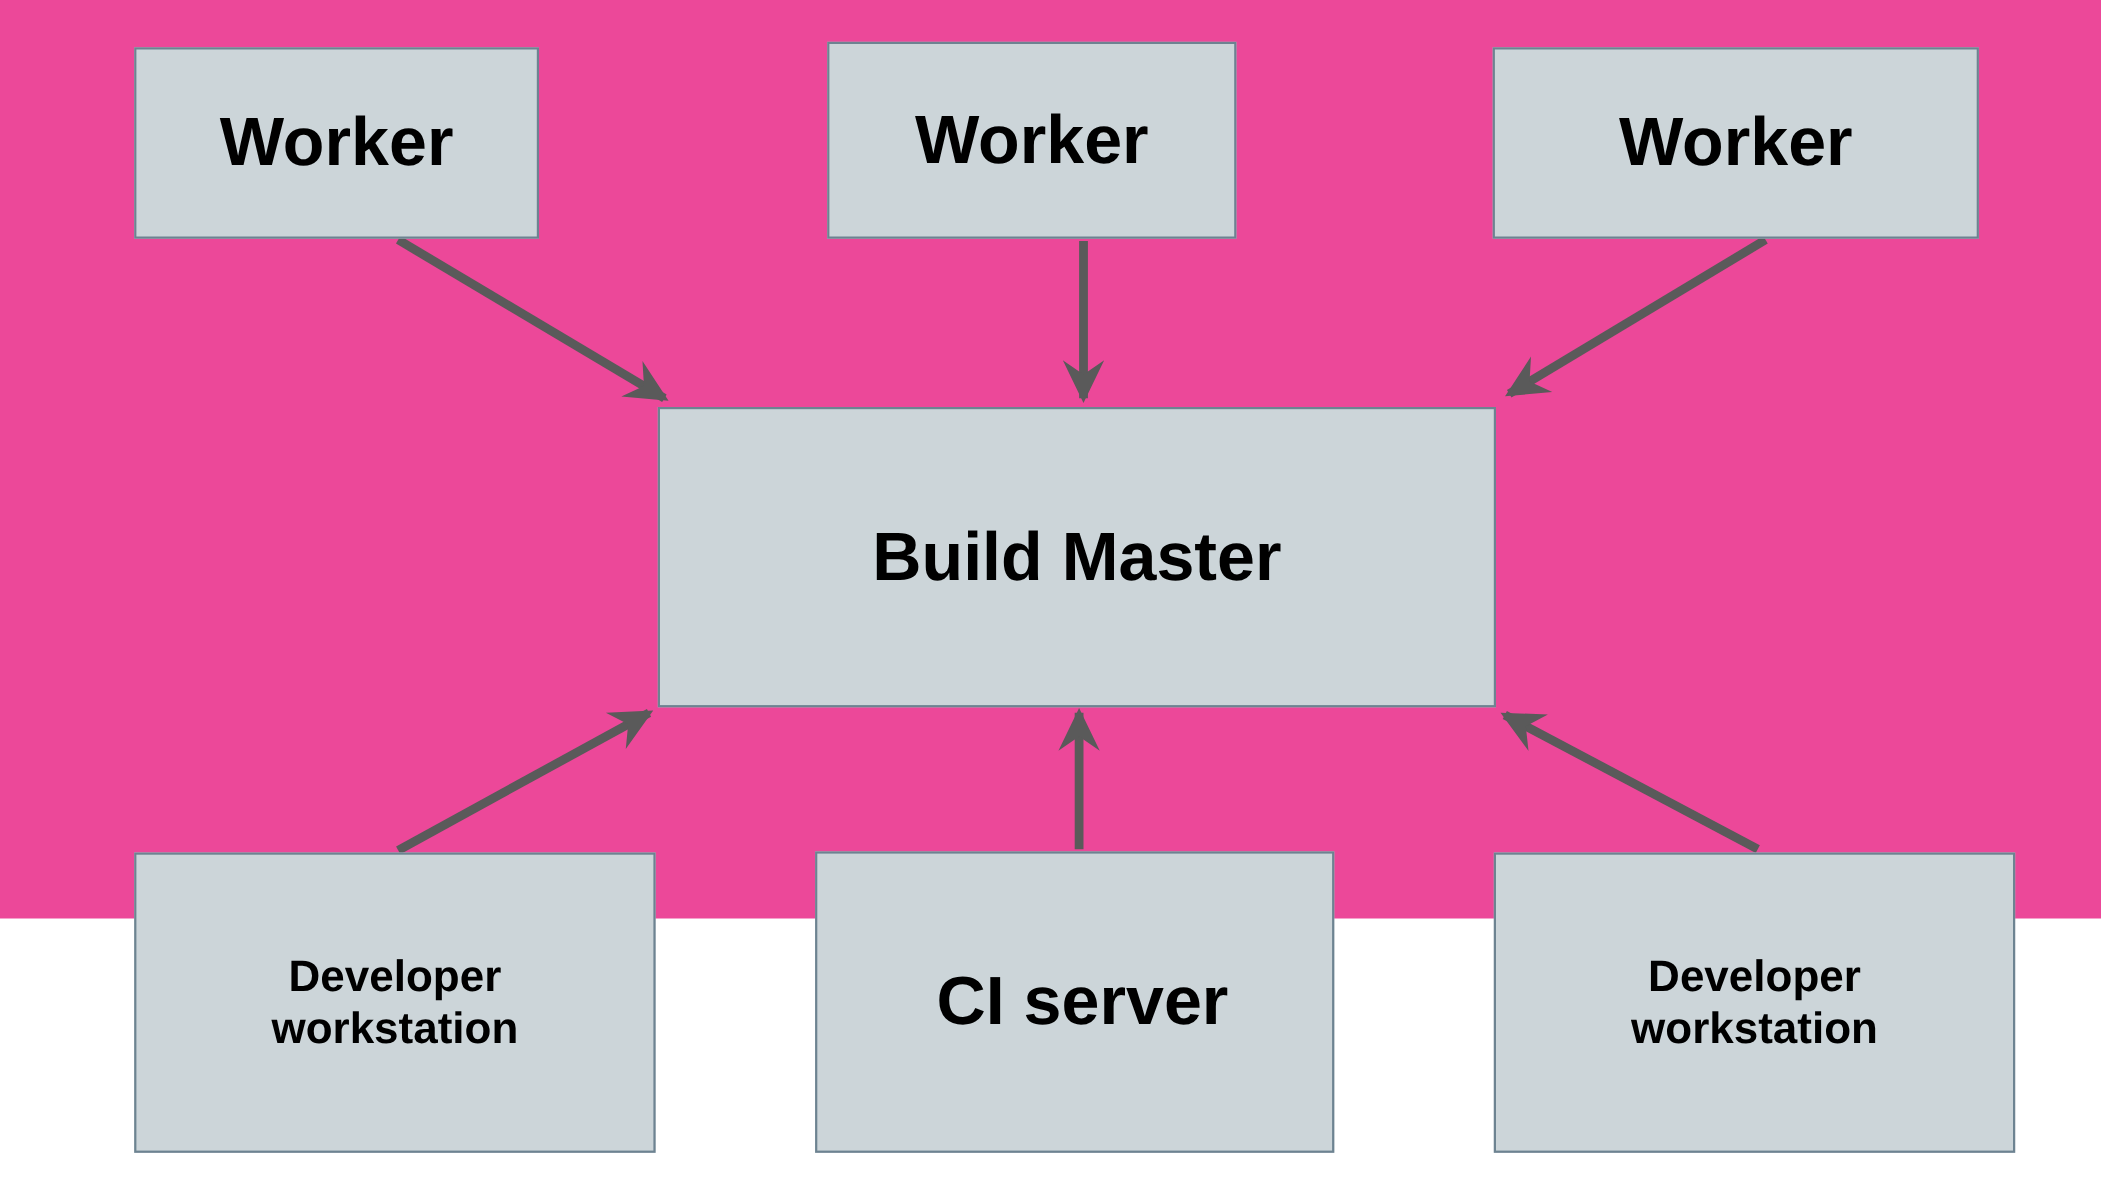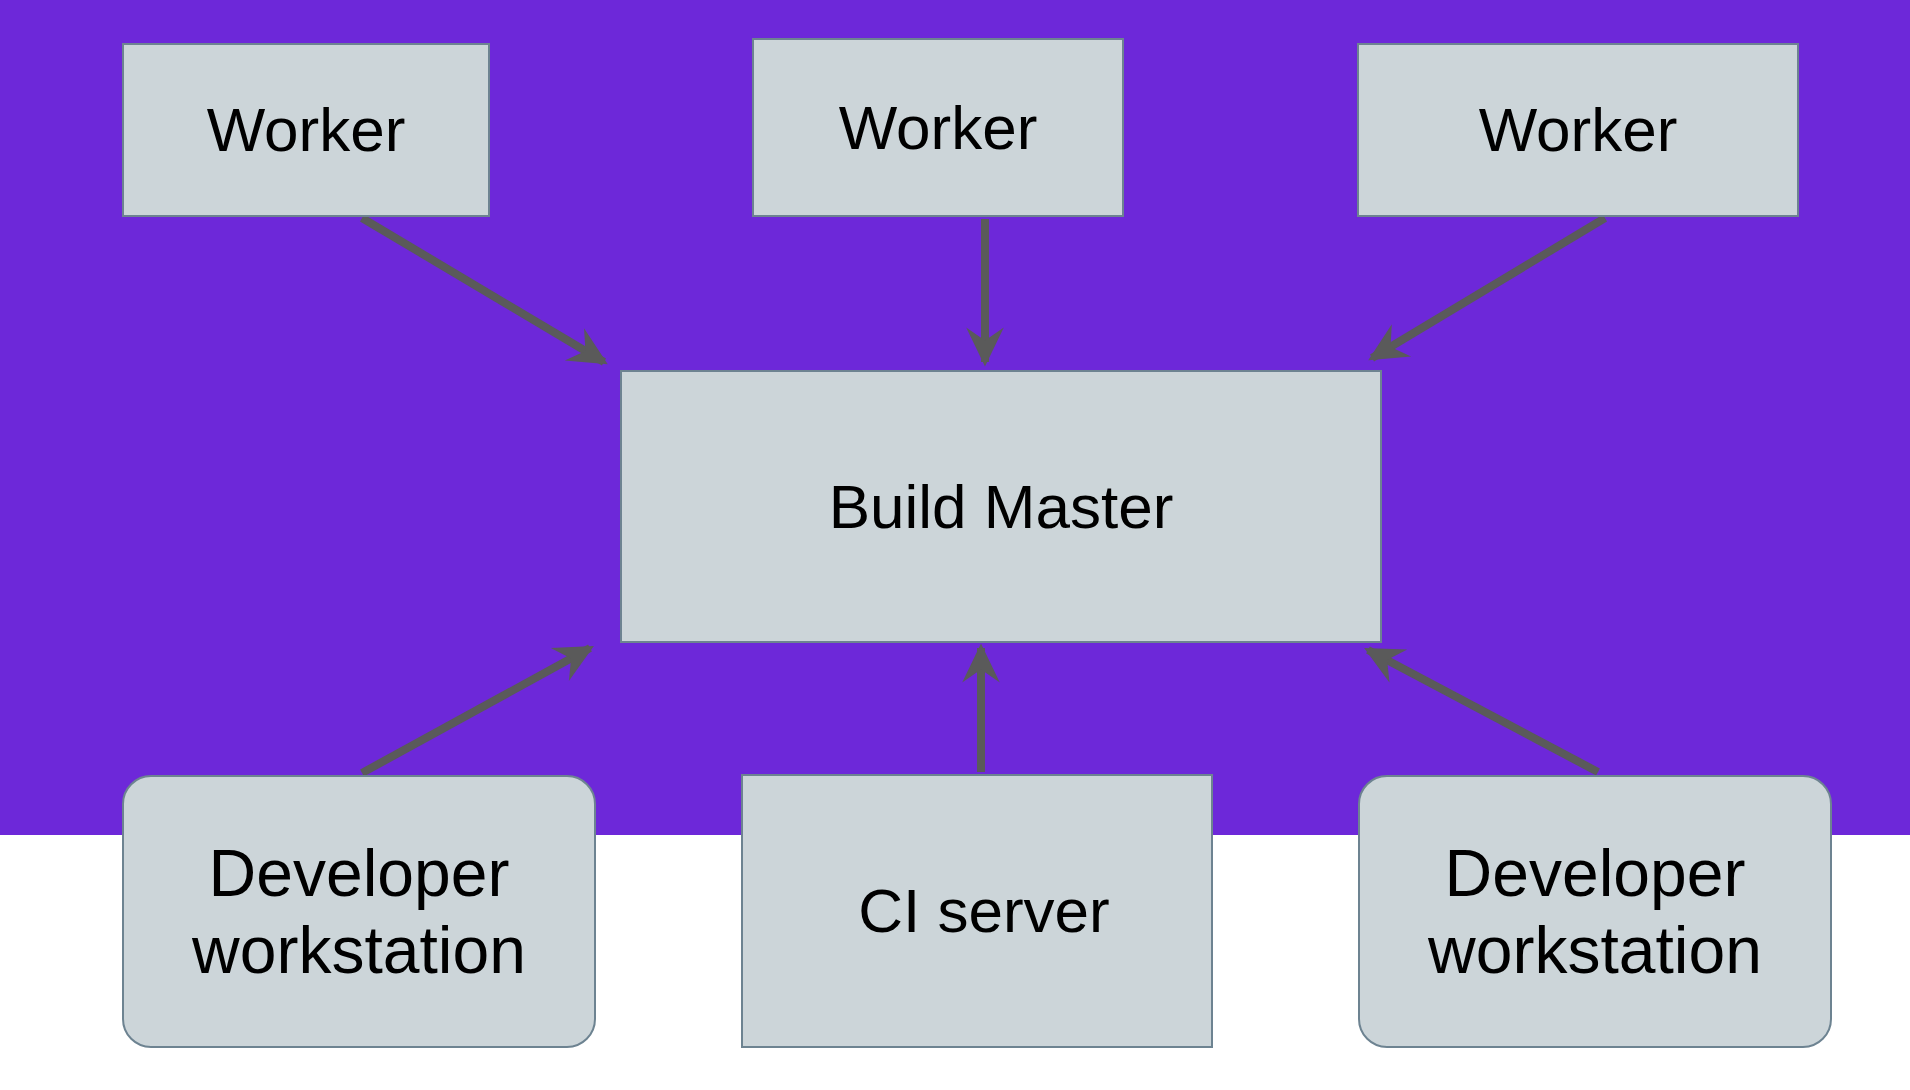--- a/index.html
+++ b/index.html
@@ -10,21 +10,22 @@
   body {
     width: 1910px;
     height: 1090px;
     font-family: "Liberation Sans", sans-serif;
     overflow: hidden;
   }
   #diagram {
     position: relative;
     width: 1910px;
     height: 835px;
-    background: #6d28d9;
+    background: #ec4899;
+    font-weight: bold;
   }
   #edge-layer {
     position: absolute;
     top: 0;
     left: 0;
     width: 1910px;
     height: 1090px;
   }
   .node {
     position: absolute;
@@ -40,21 +41,21 @@
     z-index: 2;
   }
   .node-label {
     display: block;
     white-space: pre-line;
     padding: 0 10px;
   }
   .n-worker   { font-size: 62px; }
   .n-master   { font-size: 62px; }
   .n-ci       { font-size: 62px; padding-left: 14px; }
-  .n-devws    { font-size: 66px; border-radius: 29px; }
+  .n-devws    { font-size: 40px; }
 </style>
 </head>
 <body>
 
 <div id="diagram">
 
   <svg id="edge-layer" viewBox="0 0 1910 1090" xmlns="http://www.w3.org/2000/svg">
     <defs>
       <marker id="arrowhead" markerWidth="5.2" markerHeight="5.2" refX="4.45" refY="2.6" orient="auto" markerUnits="strokeWidth">
         <path d="M 0.15 0.25 L 5.0 2.6 L 0.15 4.95 L 1.75 2.6 Z" fill="#5a5a5a"></path>
@@ -75,21 +76,21 @@
   </div>
 
   <div class="node n-worker" style="left: 752px; top: 38px; width: 372px; height: 179px; background: rgb(204, 213, 217); border-color: rgb(109, 131, 145); border-width: 2px; color: rgb(0, 0, 0);">
     <span class="node-label">Worker</span>
   </div>
 
   <div class="node n-worker" style="left: 1357px; top: 43px; width: 442px; height: 174px; background: rgb(204, 213, 217); border-color: rgb(109, 131, 145); border-width: 2px; color: rgb(0, 0, 0);">
     <span class="node-label">Worker</span>
   </div>
 
-  <div class="node n-master" style="left: 620px; top: 370px; width: 762px; height: 273px; background: rgb(204, 213, 217); border-color: rgb(109, 131, 145); border-width: 2px; color: rgb(0, 0, 0);">
+  <div class="node n-master" style="left: 598px; top: 370px; width: 762px; height: 273px; background: rgb(204, 213, 217); border-color: rgb(109, 131, 145); border-width: 2px; color: rgb(0, 0, 0);">
     <span class="node-label">Build Master</span>
   </div>
 
   <div class="node n-devws" style="left: 122px; top: 775px; width: 474px; height: 273px; background: rgb(204, 213, 217); border-color: rgb(109, 131, 145); border-width: 2px; color: rgb(0, 0, 0);">
     <span class="node-label">Developer
 workstation</span>
   </div>
 
   <div class="node n-ci" style="left: 741px; top: 774px; width: 472px; height: 274px; background: rgb(204, 213, 217); border-color: rgb(109, 131, 145); border-width: 2px; color: rgb(0, 0, 0);">
     <span class="node-label">CI server</span>

